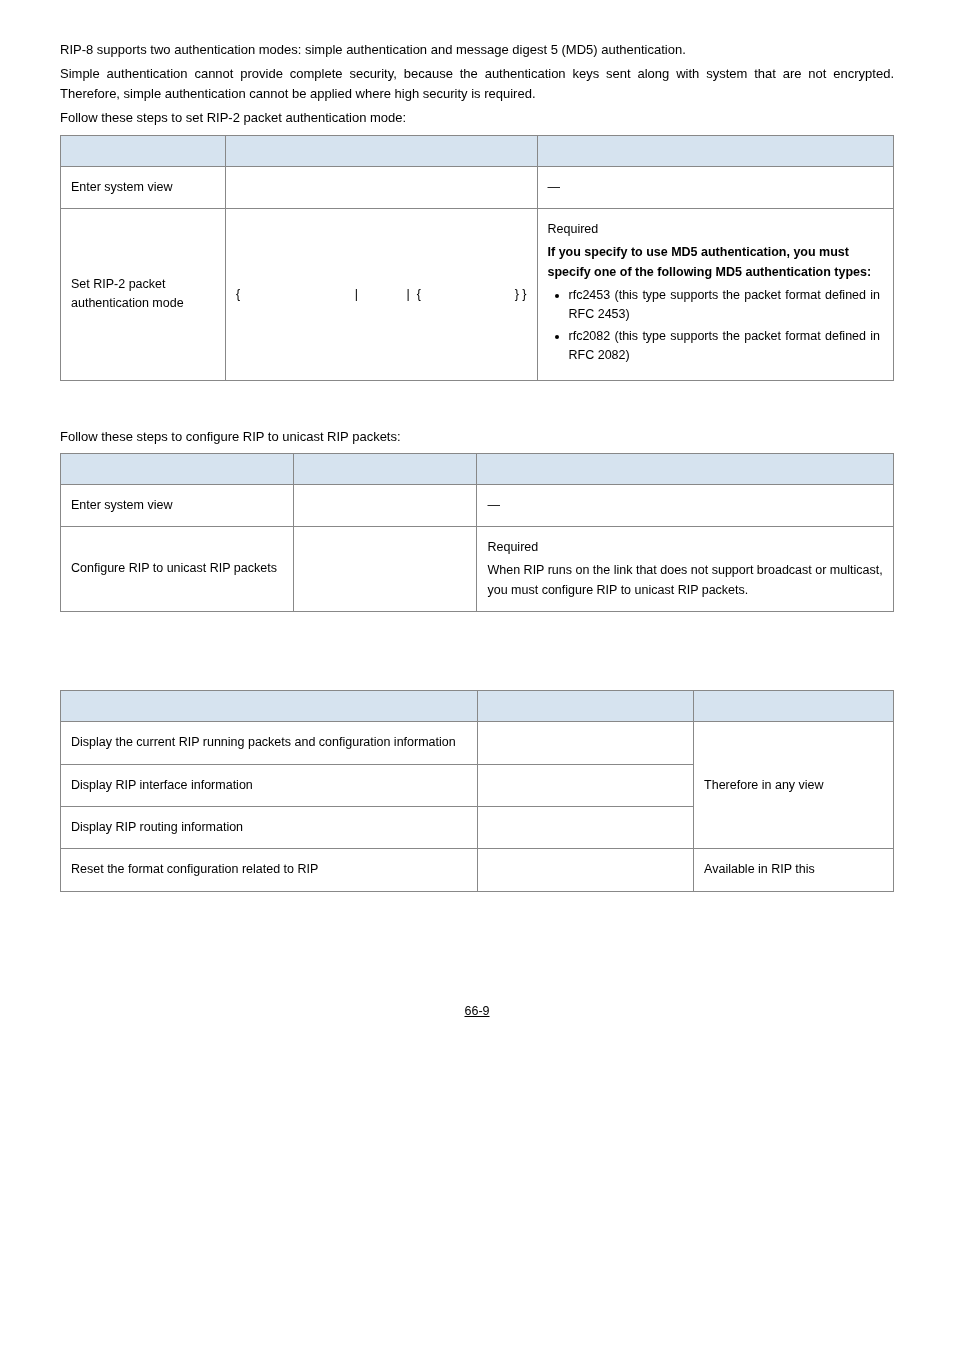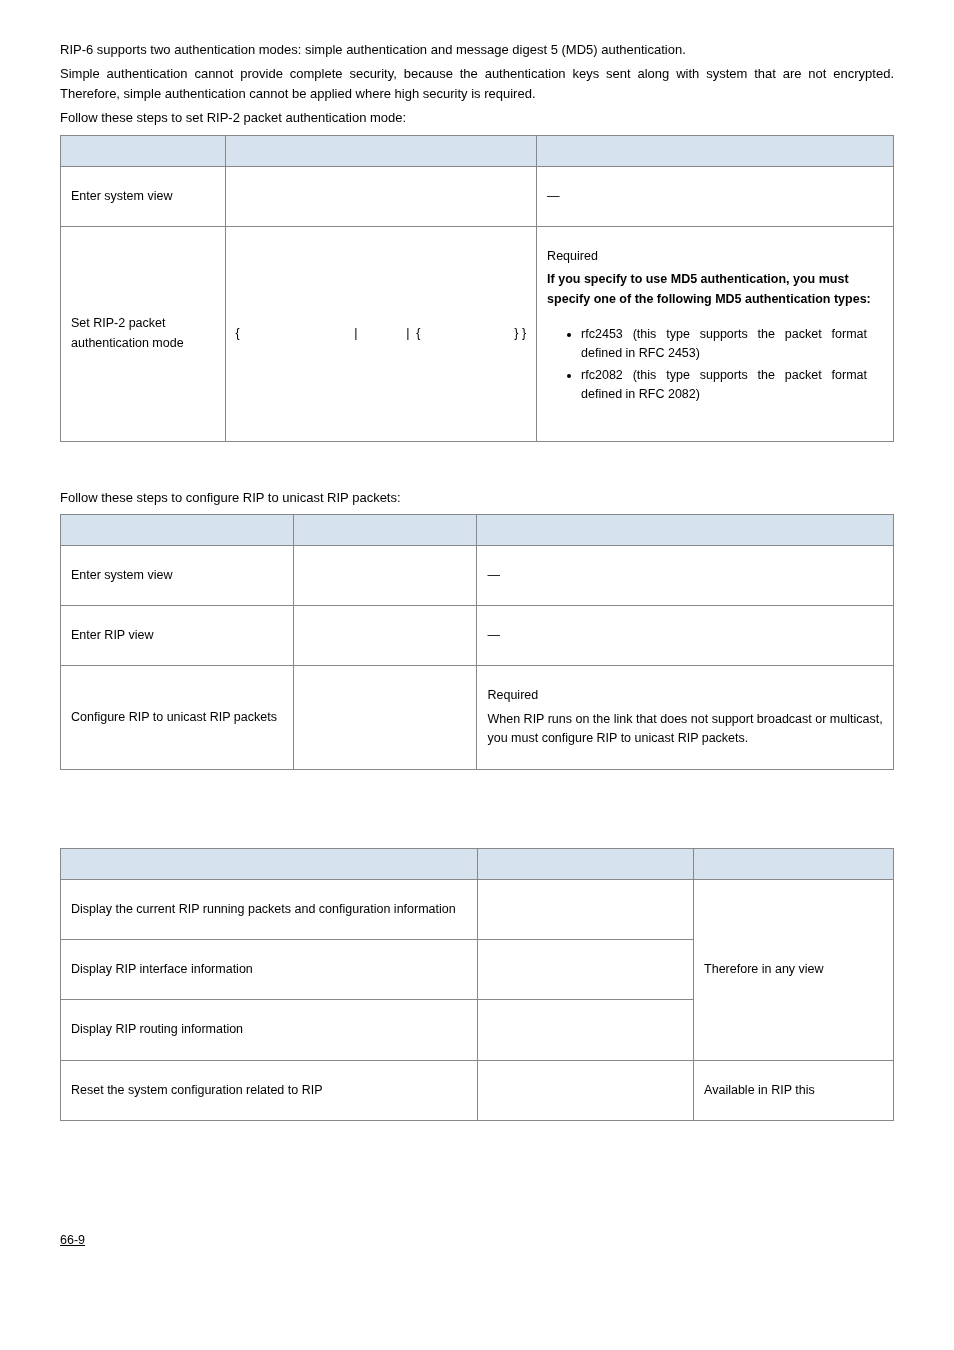--- a/index.html
+++ b/index.html
@@ -25,49 +25,50 @@
   th {
     background: #d6e3ef;
     border: 1px solid #888;
     padding: 6px 10px;
     text-align: left;
     font-weight: normal;
     height: 18px;
   }
   td {
     border: 1px solid #888;
-    padding: 20px 10px;
+    padding: 11px 10px;
     vertical-align: middle;
   }
   .req {
     margin-bottom: 4px;
   }
   .sub {
     margin-bottom: 4px;
     font-weight: bold;
   }
   ul.bullets {
     list-style: disc;
-    margin: 16px;
+    margin: 3px;
     padding-left: 18px;
   }
   ul.bullets li {
     text-align: justify;
     margin-bottom: 2px;
   }
   .footer {
+    text-align: center;
     margin-top: 110px;
     font-size: 12.5px;
     text-decoration: underline;
   }
 </style>
 </head>
 <body>
 
-<p class="body-text">RIP-6 supports two authentication modes: simple authentication and message digest 5 (MD5) authentication.</p>
+<p class="body-text">RIP-8 supports two authentication modes: simple authentication and message digest 5 (MD5) authentication.</p>
 <p class="body-text">Simple authentication cannot provide complete security, because the authentication keys sent along with system that are not encrypted. Therefore, simple authentication cannot be applied where high security is required.</p>
 <p class="body-text">Follow these steps to set RIP-2 packet authentication mode:</p>
 
 <table>
   <colgroup>
     <col style="width:22%">
     <col style="width:27%">
     <col style="width:51%">
   </colgroup>
   <tbody>
@@ -111,25 +112,20 @@
     <th></th>
     <th></th>
     <th></th>
   </tr>
   <tr>
     <td>Enter system view</td>
     <td></td>
     <td>—</td>
   </tr>
   <tr>
-    <td>Enter RIP view</td>
-    <td></td>
-    <td>—</td>
-  </tr>
-  <tr>
     <td>Configure RIP to unicast RIP packets</td>
     <td></td>
     <td>
       <div class="req">Required</div>
       <div>When RIP runs on the link that does not support broadcast or multicast, you must configure RIP to unicast RIP packets.</div>
     </td>
   </tr>
 </tbody>
   </table>
 
@@ -154,20 +150,20 @@
   </tr>
   <tr>
     <td>Display RIP interface information</td>
     <td></td>
   </tr>
   <tr>
     <td>Display RIP routing information</td>
     <td></td>
   </tr>
   <tr>
-    <td>Reset the system configuration related to RIP</td>
+    <td>Reset the format configuration related to RIP</td>
     <td></td>
     <td>Available in RIP this</td>
   </tr>
 </tbody>
   </table>
 
 <div class="footer">66-9</div>
 
 </body></html>

